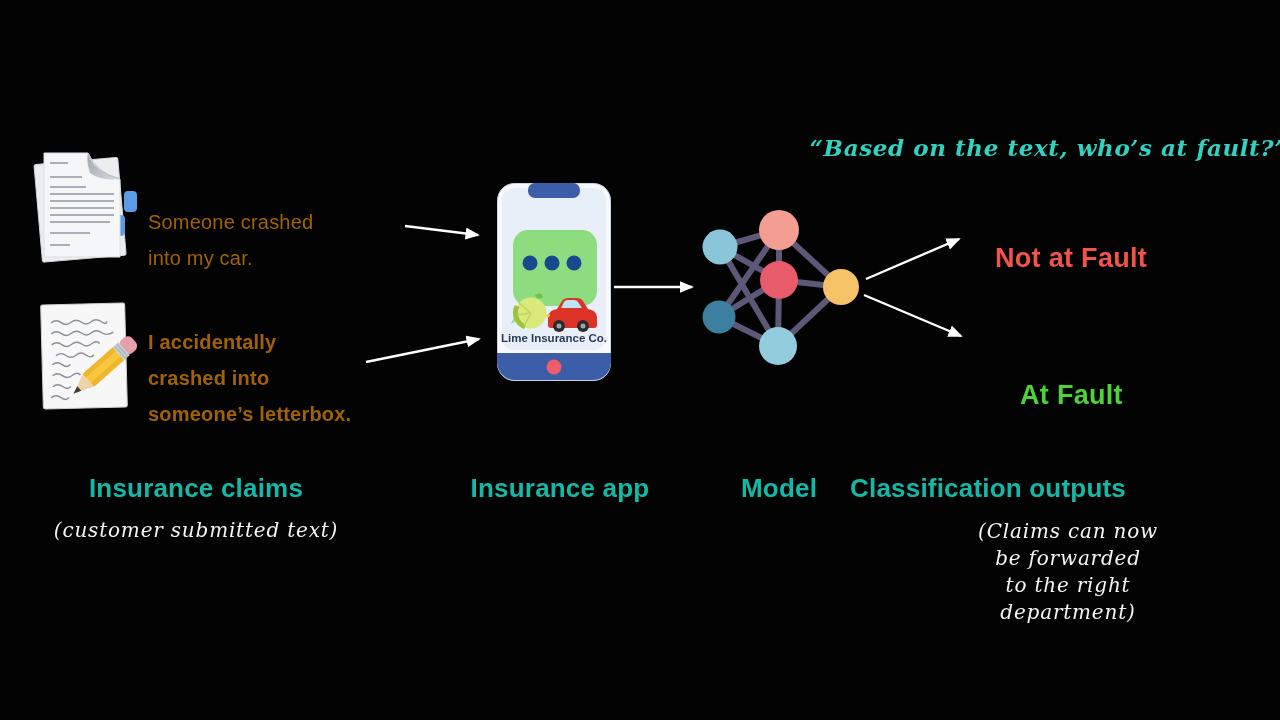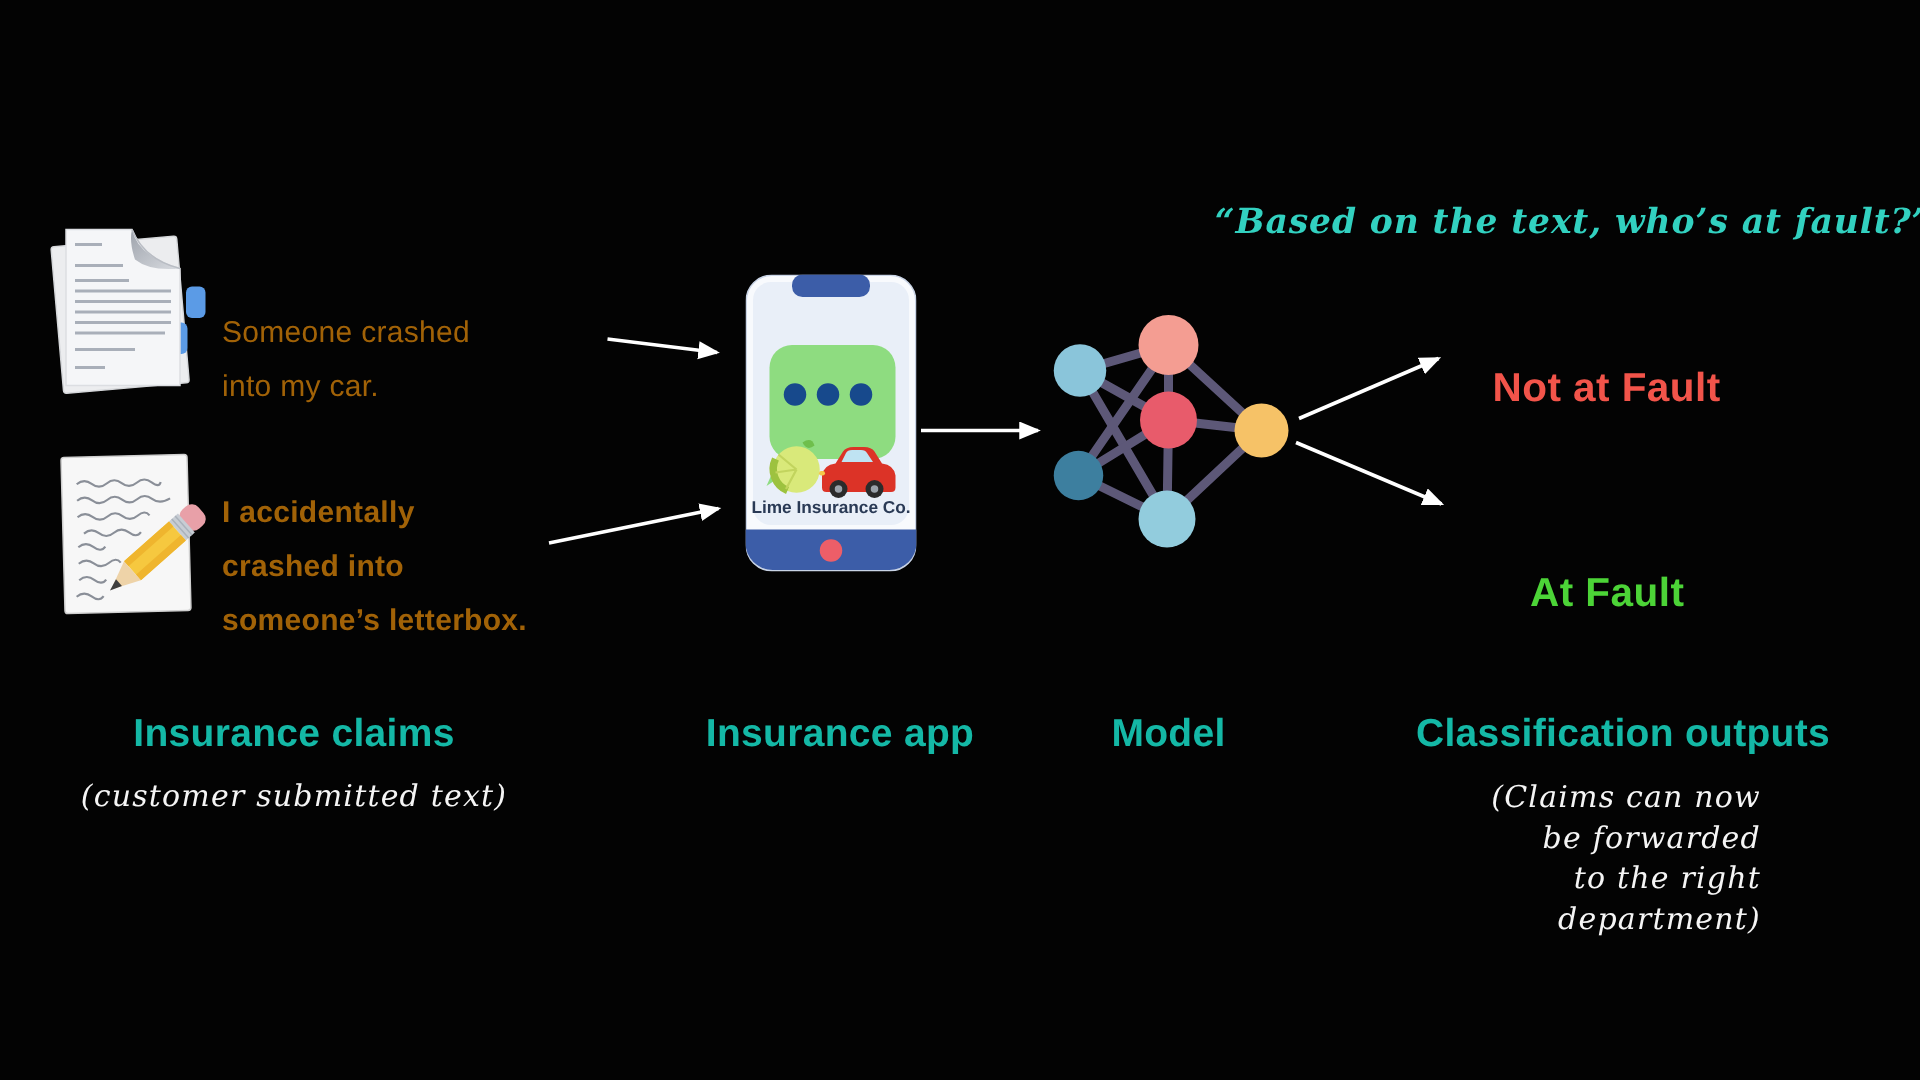--- a/index.html
+++ b/index.html
@@ -18,21 +18,21 @@
   }
   .out-label{font-weight:bold;font-size:27px;letter-spacing:0.3px;white-space:nowrap;}
   .out-red{color:#F2544A;margin-top:41px;}
   .out-green{color:#4CD437;}
   .title{
     color:#14b8a6;font-weight:bold;font-size:26px;letter-spacing:0.2px;
     transform:translateX(-50%);white-space:nowrap;
   }
   .caption{
     font-family:"DejaVu Serif",serif;font-style:italic;color:#F5F5F5;
-    font-size:20px;letter-spacing:0.8px;line-height:27px;text-align:right;
+    font-size:20px;letter-spacing:0.8px;line-height:27px;text-align:center;
     transform:translateX(-50%);white-space:pre-line;
   }
   svg{display:block;}
 </style>
 </head>
 <body>
 
 <div class="abs quote" style="left:1049px;top:134px;">“Based on the text, who’s at fault?”</div>
 
 <svg class="abs" style="left:30px;top:147px;" width="112" height="118" viewBox="0 0 112 118" role="img">
@@ -175,17 +175,17 @@
   <circle cx="90" cy="148" r="19" fill="#92CCDD"></circle>
   <circle cx="153" cy="89" r="18" fill="#F6C267"></circle>
 </svg>
 
 <div class="abs out-label out-red" style="left:995px;top:202px;">Not at Fault</div>
 <div class="abs out-label out-green" style="left:1020px;top:348px;margin-top:32px;">At Fault</div>
 
 <div class="abs title" style="left:196px;top:473px;">Insurance claims</div>
 <div class="abs title" style="left:560px;top:473px;">Insurance app</div>
 <div class="abs title" style="left:779px;top:473px;">Model</div>
-<div class="abs title" style="left:1082px;top:473px;">Classification outputs</div>
+<div class="abs title" style="left:988px;top:473px;">Classification outputs</div>
 
 <div class="abs caption" style="left:196px;top:517px;">(customer submitted text)</div>
 <div class="abs caption" style="left:1068px;top:518px;">(Claims can now be forwarded
 to the right department)</div>
 
 </body></html>

